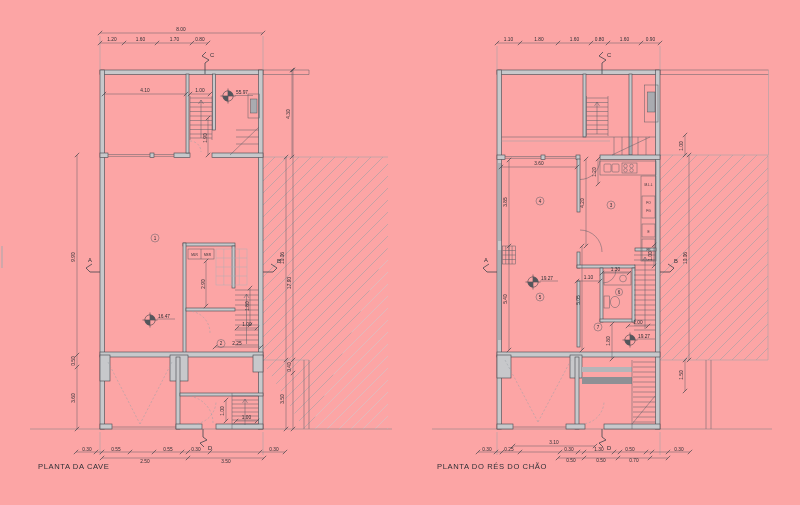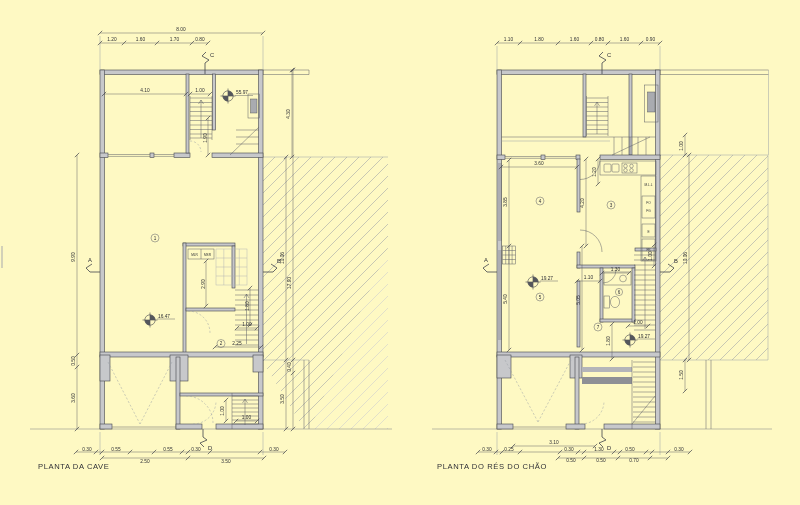--- a/index.html
+++ b/index.html
@@ -1,16 +1,16 @@
 <!DOCTYPE html>
 <html><head>
 <meta charset="utf-8">
 <style>
   html,body{margin:0;padding:0;background:#ffffff;}
-  #sheet{width:800px;height:505px;position:relative;background:#fef9c3;overflow:hidden;}
+  #sheet{width:800px;height:505px;position:relative;background:#fca5a5;overflow:hidden;}
   svg{display:block;font-family:"Liberation Sans",sans-serif;}
   .w{fill:#c7c8cb;stroke:#43454c;stroke-width:.6;}
   .ln{stroke:#43454c;stroke-width:.8;fill:none;}
   .tn{stroke:#5d5f66;stroke-width:.5;fill:none;}
   .dm{stroke:#55575e;stroke-width:.45;fill:none;}
   .lt{stroke:#9ba0a6;stroke-width:.5;fill:none;}
   .gr{stroke:#7a7c82;stroke-width:.5;fill:none;}
   .dash{stroke-dasharray:2.2 1.8;}
   .grid{stroke:#aeb1b6;stroke-width:.45;fill:none;}
   text{fill:#2f3036;}

